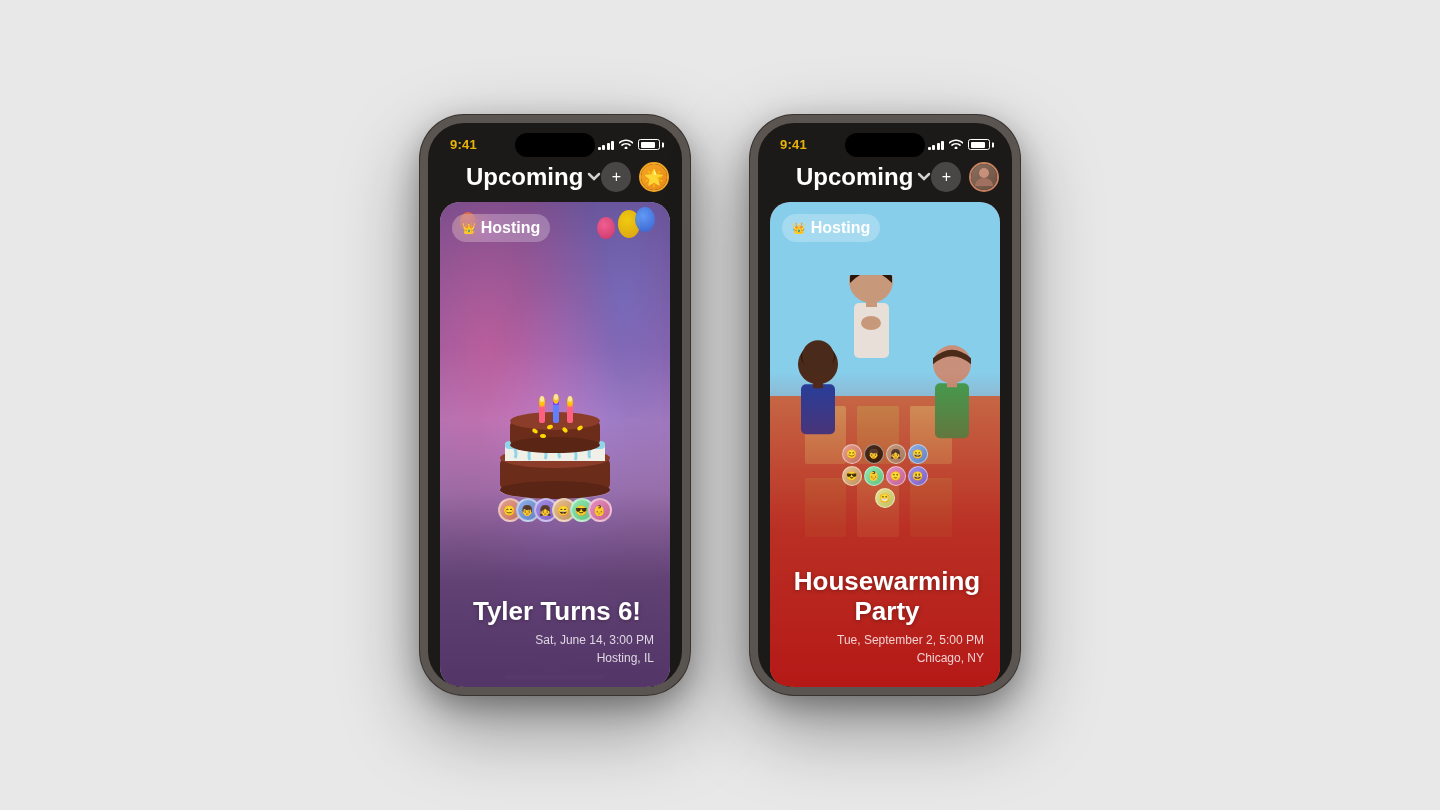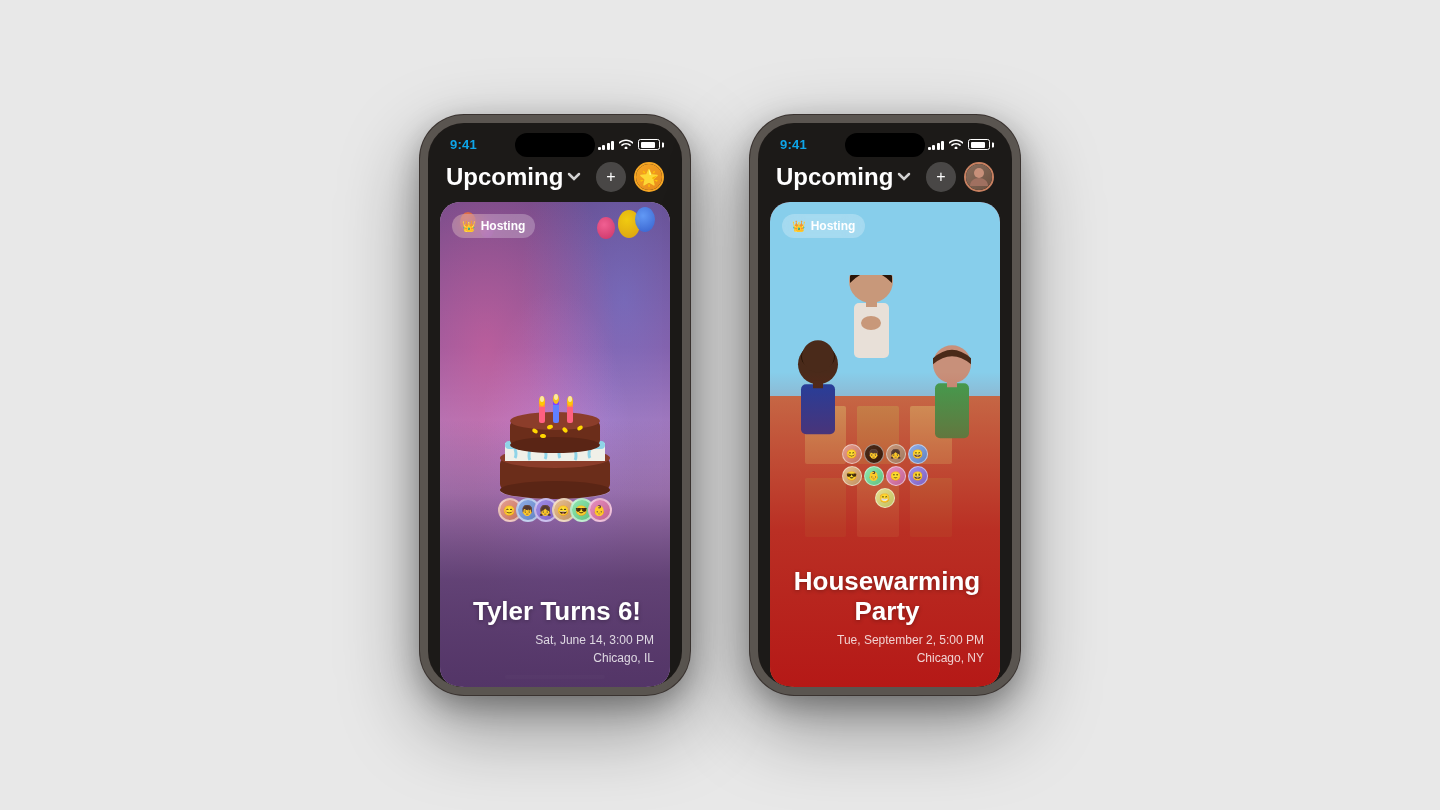--- a/index.html
+++ b/index.html
@@ -89,21 +89,21 @@
       align-items: center;
       padding: 14px 22px 6px;
       position: relative;
       z-index: 10;
       flex-shrink: 0;
     }
 
     .status-time {
       font-size: 13px;
       font-weight: 600;
-      color: #0ea5e9;
+      color: #eab308;
       letter-spacing: 0.2px;
     }
 
     .status-icons {
       display: flex;
       align-items: center;
       gap: 5px;
     }
 
     .signal-bars {
@@ -166,20 +166,21 @@
       z-index: 10;
     }
 
     .nav-title {
       font-size: 24px;
       font-weight: 700;
       color: #fff;
       display: flex;
       align-items: center;
       gap: 4px;
+      margin-left: 20px;
     }
 
     .nav-actions {
       display: flex;
       align-items: center;
       gap: 8px;
     }
 
     .nav-add-btn {
       width: 30px;
@@ -276,21 +277,21 @@
       border-radius: 20px;
       padding: 5px 10px;
       display: flex;
       align-items: center;
       gap: 5px;
       z-index: 10;
     }
 
     .hosting-badge-text {
       color: #fff;
-      font-size: 12px;
+      font-size: 16px;
       font-weight: 600;
     }
 
     .crown-icon {
       font-size: 11px;
     }
 
     .cake-area {
       position: absolute;
       bottom: 38%;
@@ -519,21 +520,21 @@
           <div class="attendee-avatar" style="background:linear-gradient(135deg,#a090e8,#8060c0);">👧</div>
           <div class="attendee-avatar" style="background:linear-gradient(135deg,#e8c090,#c09060);">😄</div>
           <div class="attendee-avatar" style="background:linear-gradient(135deg,#90e8b0,#60c080);">😎</div>
           <div class="attendee-avatar" style="background:linear-gradient(135deg,#e890c0,#c06090);">👶</div>
         </div>
 
         <div class="event-info">
           <div class="event-title">Tyler Turns 6!</div>
           <div class="event-subtitle">
             <span>Sat, June 14, 3:00 PM</span><br>
-            <span>Chicago, IL</span>
+            <span>Hosting, IL</span>
           </div>
         </div>
 
         <div class="home-indicator"></div>
       </div>
 
     </div>
   </div>
 </div>
 

